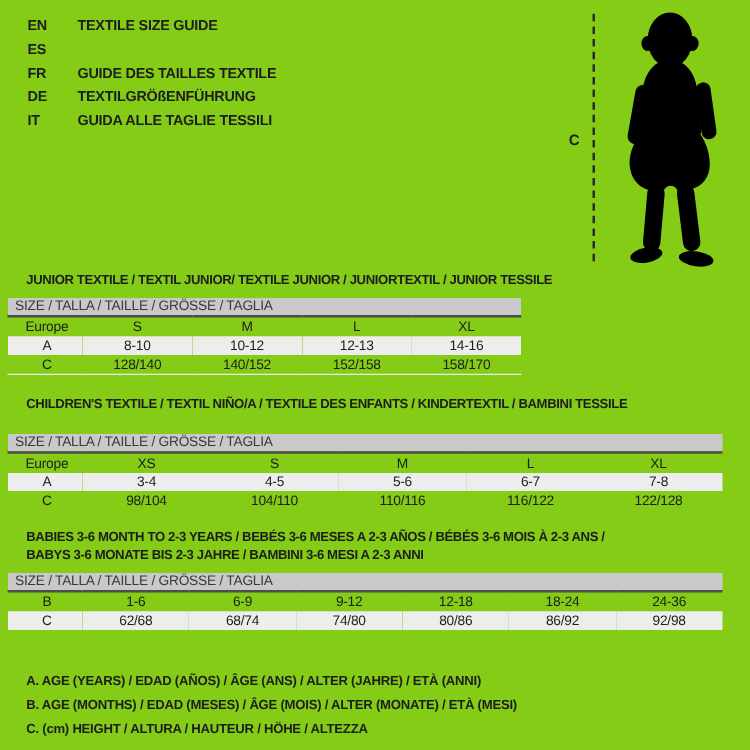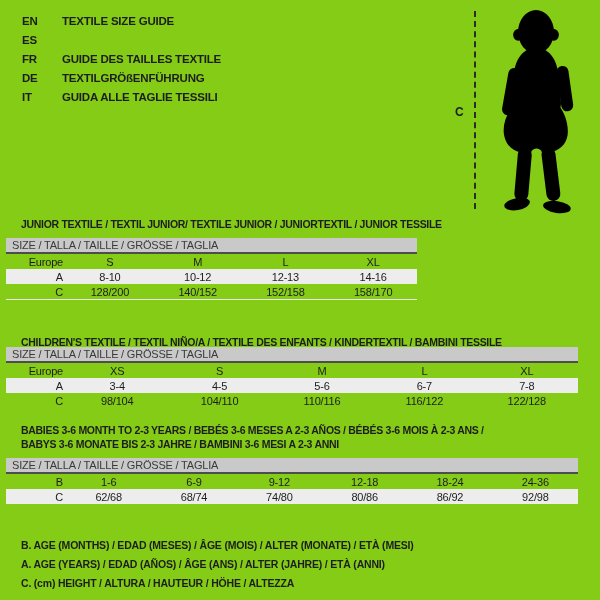--- a/index.html
+++ b/index.html
@@ -18,21 +18,21 @@
   .baby-svg{position:absolute;left:482px;top:6px;width:112px;height:214px;}
   
   .sec-title{position:absolute;left:21px;font-size:10.5px;font-weight:bold;
     letter-spacing:-0.3px;white-space:nowrap;}
   .sec-title .line{display:block;height:14px;line-height:14px;}
   
   table.size-table{position:absolute;left:6px;border-collapse:collapse;
     table-layout:fixed;font-size:11px;letter-spacing:-0.2px;}
   table.size-table td{height:15px;padding:0 3px;text-align:center;
     overflow:hidden;white-space:nowrap;}
-  table.size-table td.lbl{text-align:right;padding-left:6px;}
+  table.size-table td.lbl{text-align:center;padding-left:6px;}
   tr.size-header td{background:#c9c9c9;color:#3a3a3a;text-align:left;
     padding-left:6px;border-bottom:2px solid #4d4d4d;height:14px;}
   tr.shaded td{background:#ededed;}
   table.w-narrow{width:411px;top:238px;border-bottom:1px solid #ececec;}
   #children-table{top:347px;}
   #babies-table{top:458px;}
   .w-wide{width:572px;}
   
   .legend{position:absolute;left:21px;top:536px;}
   .legend-line{height:19px;line-height:19px;font-size:10.5px;font-weight:bold;
@@ -107,29 +107,29 @@
     </tr>
     <tr class="shaded">
       <td class="lbl">A</td>
       <td>8-10</td>
       <td>10-12</td>
       <td>12-13</td>
       <td>14-16</td>
     </tr>
     <tr>
       <td class="lbl">C</td>
-      <td>128/200</td>
+      <td>128/140</td>
       <td>140/152</td>
       <td>152/158</td>
       <td>158/170</td>
     </tr>
   </tbody>
     </table>
 
-  <div class="sec-title" style="top:335px">
+  <div class="sec-title" style="top:316px">
     <span class="line">CHILDREN'S TEXTILE / TEXTIL NIÑO/A / TEXTILE DES ENFANTS / KINDERTEXTIL / BAMBINI TESSILE</span>
   </div>
   <table class="size-table w-wide" id="children-table">
     <colgroup>
         <col style="width:60px">
         <col>
         <col>
         <col>
         <col>
         <col>
@@ -198,18 +198,18 @@
       <td>68/74</td>
       <td>74/80</td>
       <td>80/86</td>
       <td>86/92</td>
       <td>92/98</td>
     </tr>
   </tbody>
     </table>
 
   <div class="legend">
+    <div class="legend-line">A. AGE (YEARS) / EDAD (AÑOS) / ÂGE (ANS) / ALTER (JAHRE) / ETÀ (ANNI)</div>
     <div class="legend-line">B. AGE (MONTHS) / EDAD (MESES) / ÂGE (MOIS) / ALTER (MONATE) / ETÀ (MESI)</div>
-    <div class="legend-line">A. AGE (YEARS) / EDAD (AÑOS) / ÂGE (ANS) / ALTER (JAHRE) / ETÀ (ANNI)</div>
     <div class="legend-line">C. (cm) HEIGHT / ALTURA / HAUTEUR / HÖHE / ALTEZZA</div>
   </div>
 
 </div>
 
 </body></html>

